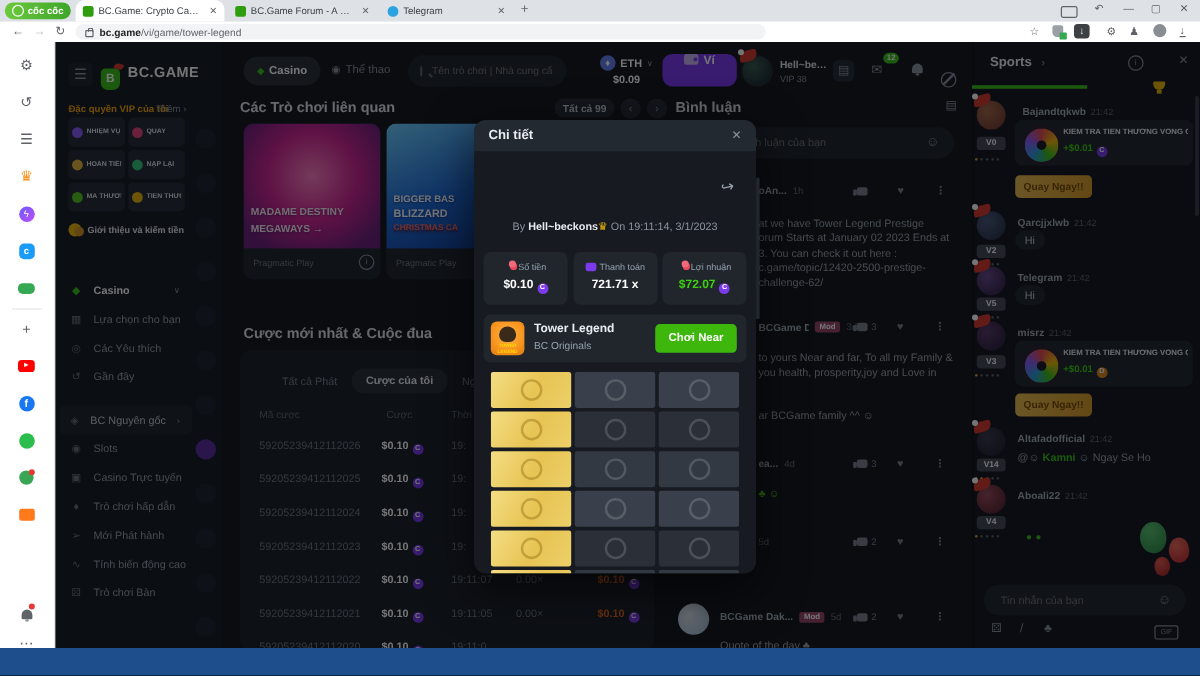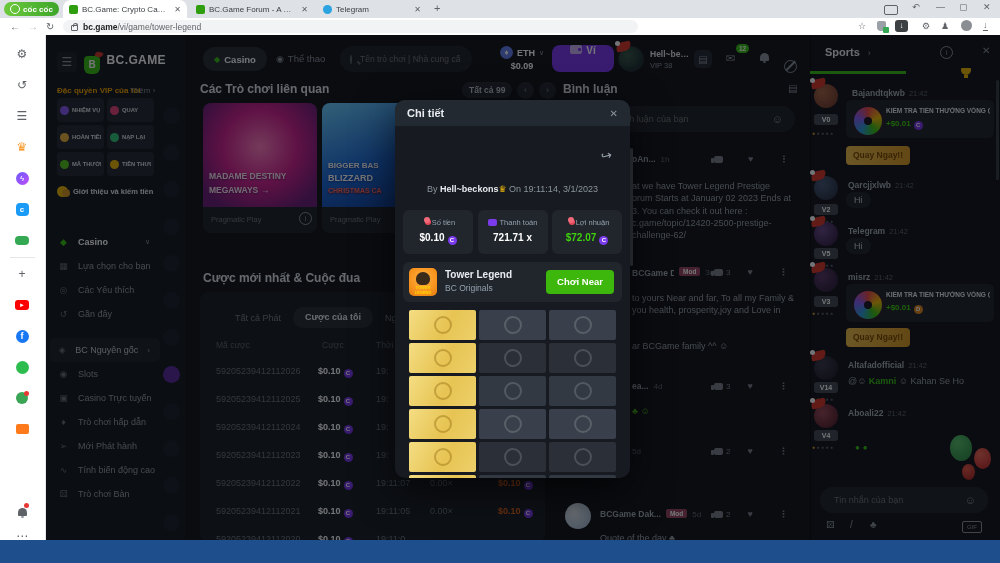--- a/index.html
+++ b/index.html
@@ -481,21 +481,21 @@
   <div class="sctitle">KIỂM TRA TIỀN THƯỞNG VÒNG QU</div>
   <div class="scamount"><span>+$0.01</span><span class="coin doge">D</span></div>
 </div>
 <div class="abs vipb" style="left:814px;top:296px;">V3</div>
 <div class="abs stars" style="left:812px;top:310px;"><span style="color:#e0a32e;">●</span>●●●●</div>
 <div class="abs goldbtn" style="left:846px;top:328px;">Quay Ngay!!</div>
 
 <div class="abs av santa" style="left:814px;top:356px;background:radial-gradient(circle at 35% 35%,#3a3a4a,#1a1a26);"></div>
 <div class="abs uname" style="left:848px;top:360px;"><span>Altafadofficial</span><span class="mtime">21:42</span></div>
 <div class="abs" style="left:848px;top:376px;font-size:9px;">
-  <span style="color:#97a1ab;">@☺ </span><span style="color:#3bc117;font-weight:bold;">Kamni</span><span style="color:#97a1ab;"> ☺ Kahan Se Ho</span>
+  <span style="color:#97a1ab;">@☺ </span><span style="color:#3bc117;font-weight:bold;">Kamni</span><span style="color:#97a1ab;"> ☺ Ngay Se Ho</span>
 </div>
 <div class="abs vipb" style="left:814px;top:382px;">V14</div>
 <div class="abs stars" style="left:812px;top:396px;"><span style="color:#e0a32e;">●</span><span style="color:#e0a32e;">●</span>●●●</div>
 
 <div class="abs av santa" style="left:814px;top:404px;background:radial-gradient(circle at 35% 35%,#9a4a5a,#4a1a26);"></div>
 <div class="abs uname" style="left:848px;top:408px;"><span>Aboali22</span><span class="mtime">21:42</span></div>
 <div class="abs vipb" style="left:814px;top:430px;">V4</div>
 <div class="abs stars" style="left:812px;top:444px;"><span style="color:#e0a32e;">●</span>●●●●</div>
 <div class="abs" style="left:855px;top:443px;color:#3bc117;font-size:8px;letter-spacing:3px;">●●</div>
 

